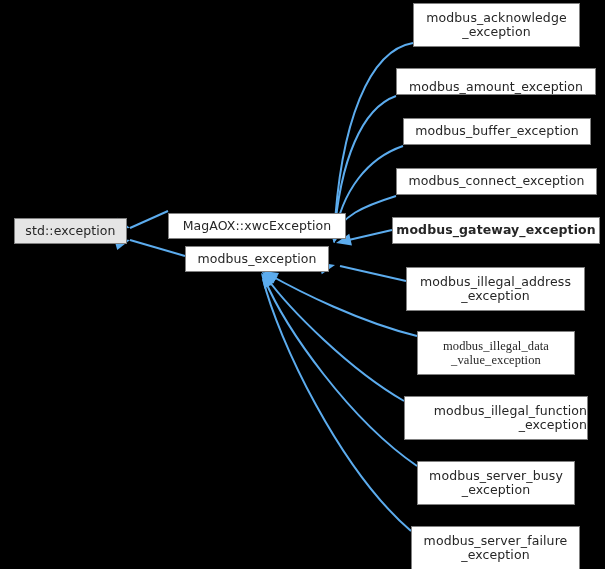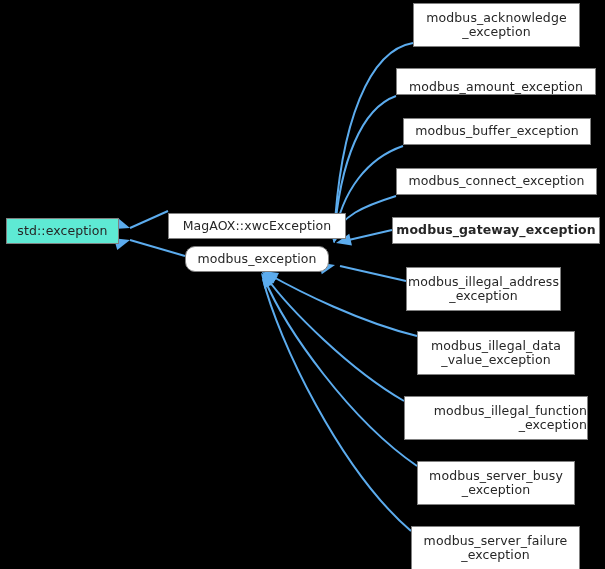--- a/index.html
+++ b/index.html
@@ -32,21 +32,22 @@
     line-height: 14.5px;
     text-align: center;
     display: flex;
     align-items: center;
     justify-content: center;
     white-space: pre-line;
     letter-spacing: 0.1px;
     z-index: 5;
   }
   .node.root {
-    background: #5eead4;
+    background: #e5e5e5;
+    margin-left: 8px;
   }
   .node-label {
     display: block;
     width: 100%;
     white-space: pre-line;
   }
 </style>
 </head>
 <body>
 
@@ -96,30 +97,30 @@
         <path d="M 417,466 C 350,420 286,330 264,278" fill="none" stroke="#5cacee" stroke-width="2"></path>
         <polygon points="0,0 -15,-6 -15,6" fill="#5cacee" transform="translate(262,272) rotate(225)"></polygon>
       </g>
       <g>
         <path d="M 411,531 C 340,470 278,340 263,279" fill="none" stroke="#5cacee" stroke-width="2"></path>
         <polygon points="0,0 -15,-6 -15,6" fill="#5cacee" transform="translate(261,273) rotate(236)"></polygon>
       </g>
     </svg>
 <div class="node root" style="left: 6px; top: 218px; width: 113px; height: 26px;"><span class="node-label">std::exception</span></div>
     <div class="node" style="left: 168px; top: 197px; width: 178px; height: 26px; margin-top: 16px;"><span class="node-label">MagAOX::xwcException</span></div>
-    <div class="node" style="left: 185px; top: 246px; width: 144px; height: 26px; border-radius: 10px;"><span class="node-label">modbus_exception</span></div>
+    <div class="node" style="left: 185px; top: 246px; width: 144px; height: 26px;"><span class="node-label">modbus_exception</span></div>
     <div class="node" style="left: 413px; top: 3px; width: 167px; height: 44px;"><span class="node-label">modbus_acknowledge
 _exception</span></div>
     <div class="node" style="left: 396px; top: 68px; width: 200px; height: 27px; align-items: flex-end;"><span class="node-label">modbus_amount_exception</span></div>
     <div class="node" style="left: 403px; top: 118px; width: 188px; height: 27px;"><span class="node-label">modbus_buffer_exception</span></div>
     <div class="node" style="left: 396px; top: 168px; width: 201px; height: 27px;"><span class="node-label">modbus_connect_exception</span></div>
     <div class="node" style="left: 392px; top: 217px; width: 208px; height: 27px; font-weight: bold;"><span class="node-label">modbus_gateway_exception</span></div>
-    <div class="node" style="left: 406px; top: 267px; width: 155px; height: 44px; justify-content: flex-end;"><span class="node-label">modbus_illegal_address
+    <div class="node" style="left: 406px; top: 267px; width: 179px; height: 44px; justify-content: flex-end;"><span class="node-label">modbus_illegal_address
 _exception</span></div>
-    <div class="node" style="left: 417px; top: 331px; width: 158px; height: 44px;"><span class="node-label">modbus_illegal_data
+    <div class="node" style="left: 417px; top: 331px; width: 158px; height: 44px; font-family: Liberation Serif, serif;"><span class="node-label">modbus_illegal_data
 _value_exception</span></div>
     <div class="node" style="left: 404px; top: 396px; width: 184px; height: 44px; text-align: right;"><span class="node-label">modbus_illegal_function
 _exception</span></div>
     <div class="node" style="left: 417px; top: 461px; width: 158px; height: 44px;"><span class="node-label">modbus_server_busy
 _exception</span></div>
     <div class="node" style="left: 411px; top: 526px; width: 169px; height: 44px;"><span class="node-label">modbus_server_failure
 _exception</span></div>
   </div>
 
 </body></html>

